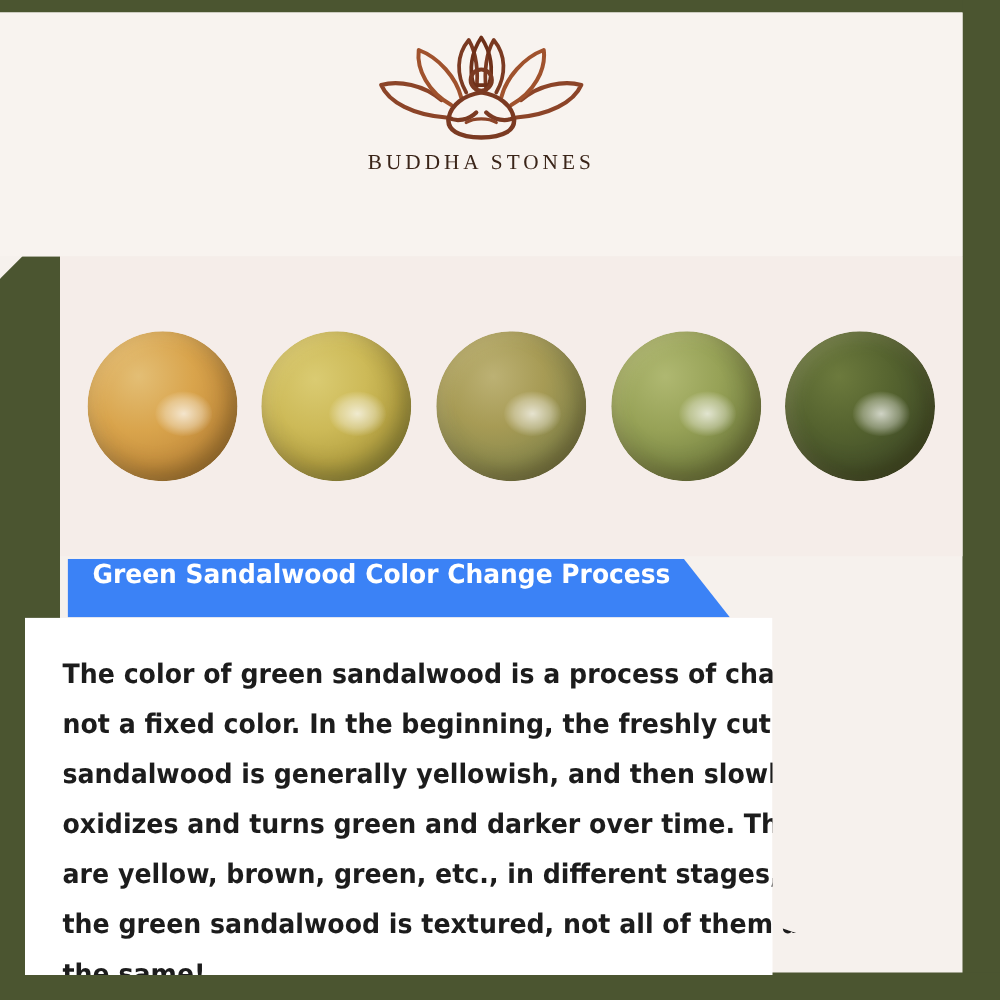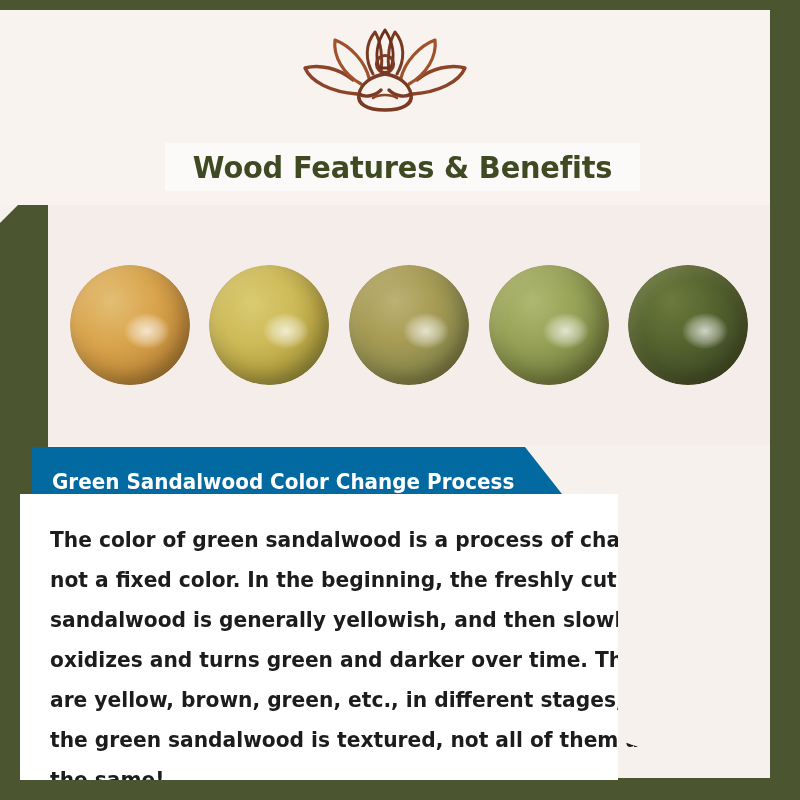--- a/index.html
+++ b/index.html
@@ -112,25 +112,25 @@
   }
   .bead .edge {
     position:absolute; inset:0;
     border-radius:50%;
     box-shadow:inset -6px -8px 18px rgba(40,30,10,0.34),
                inset 5px 5px 14px rgba(255,245,210,0.18);
   }
 
   
   .section-banner {
-    position:absolute; left:32px; top:447px;
+    position:absolute; left:54px; top:447px;
     width:530px; height:47px;
-    background:#0369a1;
+    background:#3b82f6;
     clip-path:polygon(0 0, 493px 0, 530px 100%, 0 100%);
-    display:flex; align-items:flex-end;
+    display:flex; align-items:flex-start;
   }
   .section-banner-text {
     font-family:"DejaVu Sans", sans-serif;
     font-weight:700;
     font-size:21px;
     color:#FFFFFF;
     margin-left:20px;
     transform:scaleX(0.95);
     transform-origin:left center;
     white-space:nowrap;
@@ -187,26 +187,24 @@
           <circle cx="90" cy="40" r="8.5" stroke="#7B3A22" stroke-width="3.2"></circle>
 
           <path d="M90 50 C76 52 66 60 64 70 C70 74 80 72 86 66" stroke="#7B3A22" stroke-width="3.4"></path>
           <path d="M90 50 C104 52 114 60 116 70 C110 74 100 72 94 66" stroke="#7B3A22" stroke-width="3.4"></path>
 
           <path d="M64 70 C62 80 72 86 90 86 C108 86 118 80 116 70" stroke="#7B3A22" stroke-width="3.6"></path>
 
           <path d="M78 74 C84 70 96 70 102 74" stroke="#8C4428" stroke-width="2.6"></path>
         </g>
       </svg>
+      <div class="logo-word">BUDDHA STONES</div>
     </div>
   </div>
 
-  <div class="title-band">
-    <div class="title-text">Wood Features &amp; Benefits</div>
-  </div>
 
   <div class="bead-panel">
     <div class="bead-row">
       <div class="bead">
         <div class="grain" style="background:
           radial-gradient(circle at 34% 30%, #E3BE75 0%, #D9A44C 38%, #C8913F 62%, #9A6B28 100%),
           repeating-linear-gradient(74deg, rgba(120,78,26,0.30) 0px, rgba(120,78,26,0.30) 2px, rgba(255,220,150,0.18) 2px, rgba(255,220,150,0.18) 6px);
           background-blend-mode:normal, overlay;"></div>
         <div class="edge"></div>
         <div class="shine"></div>

